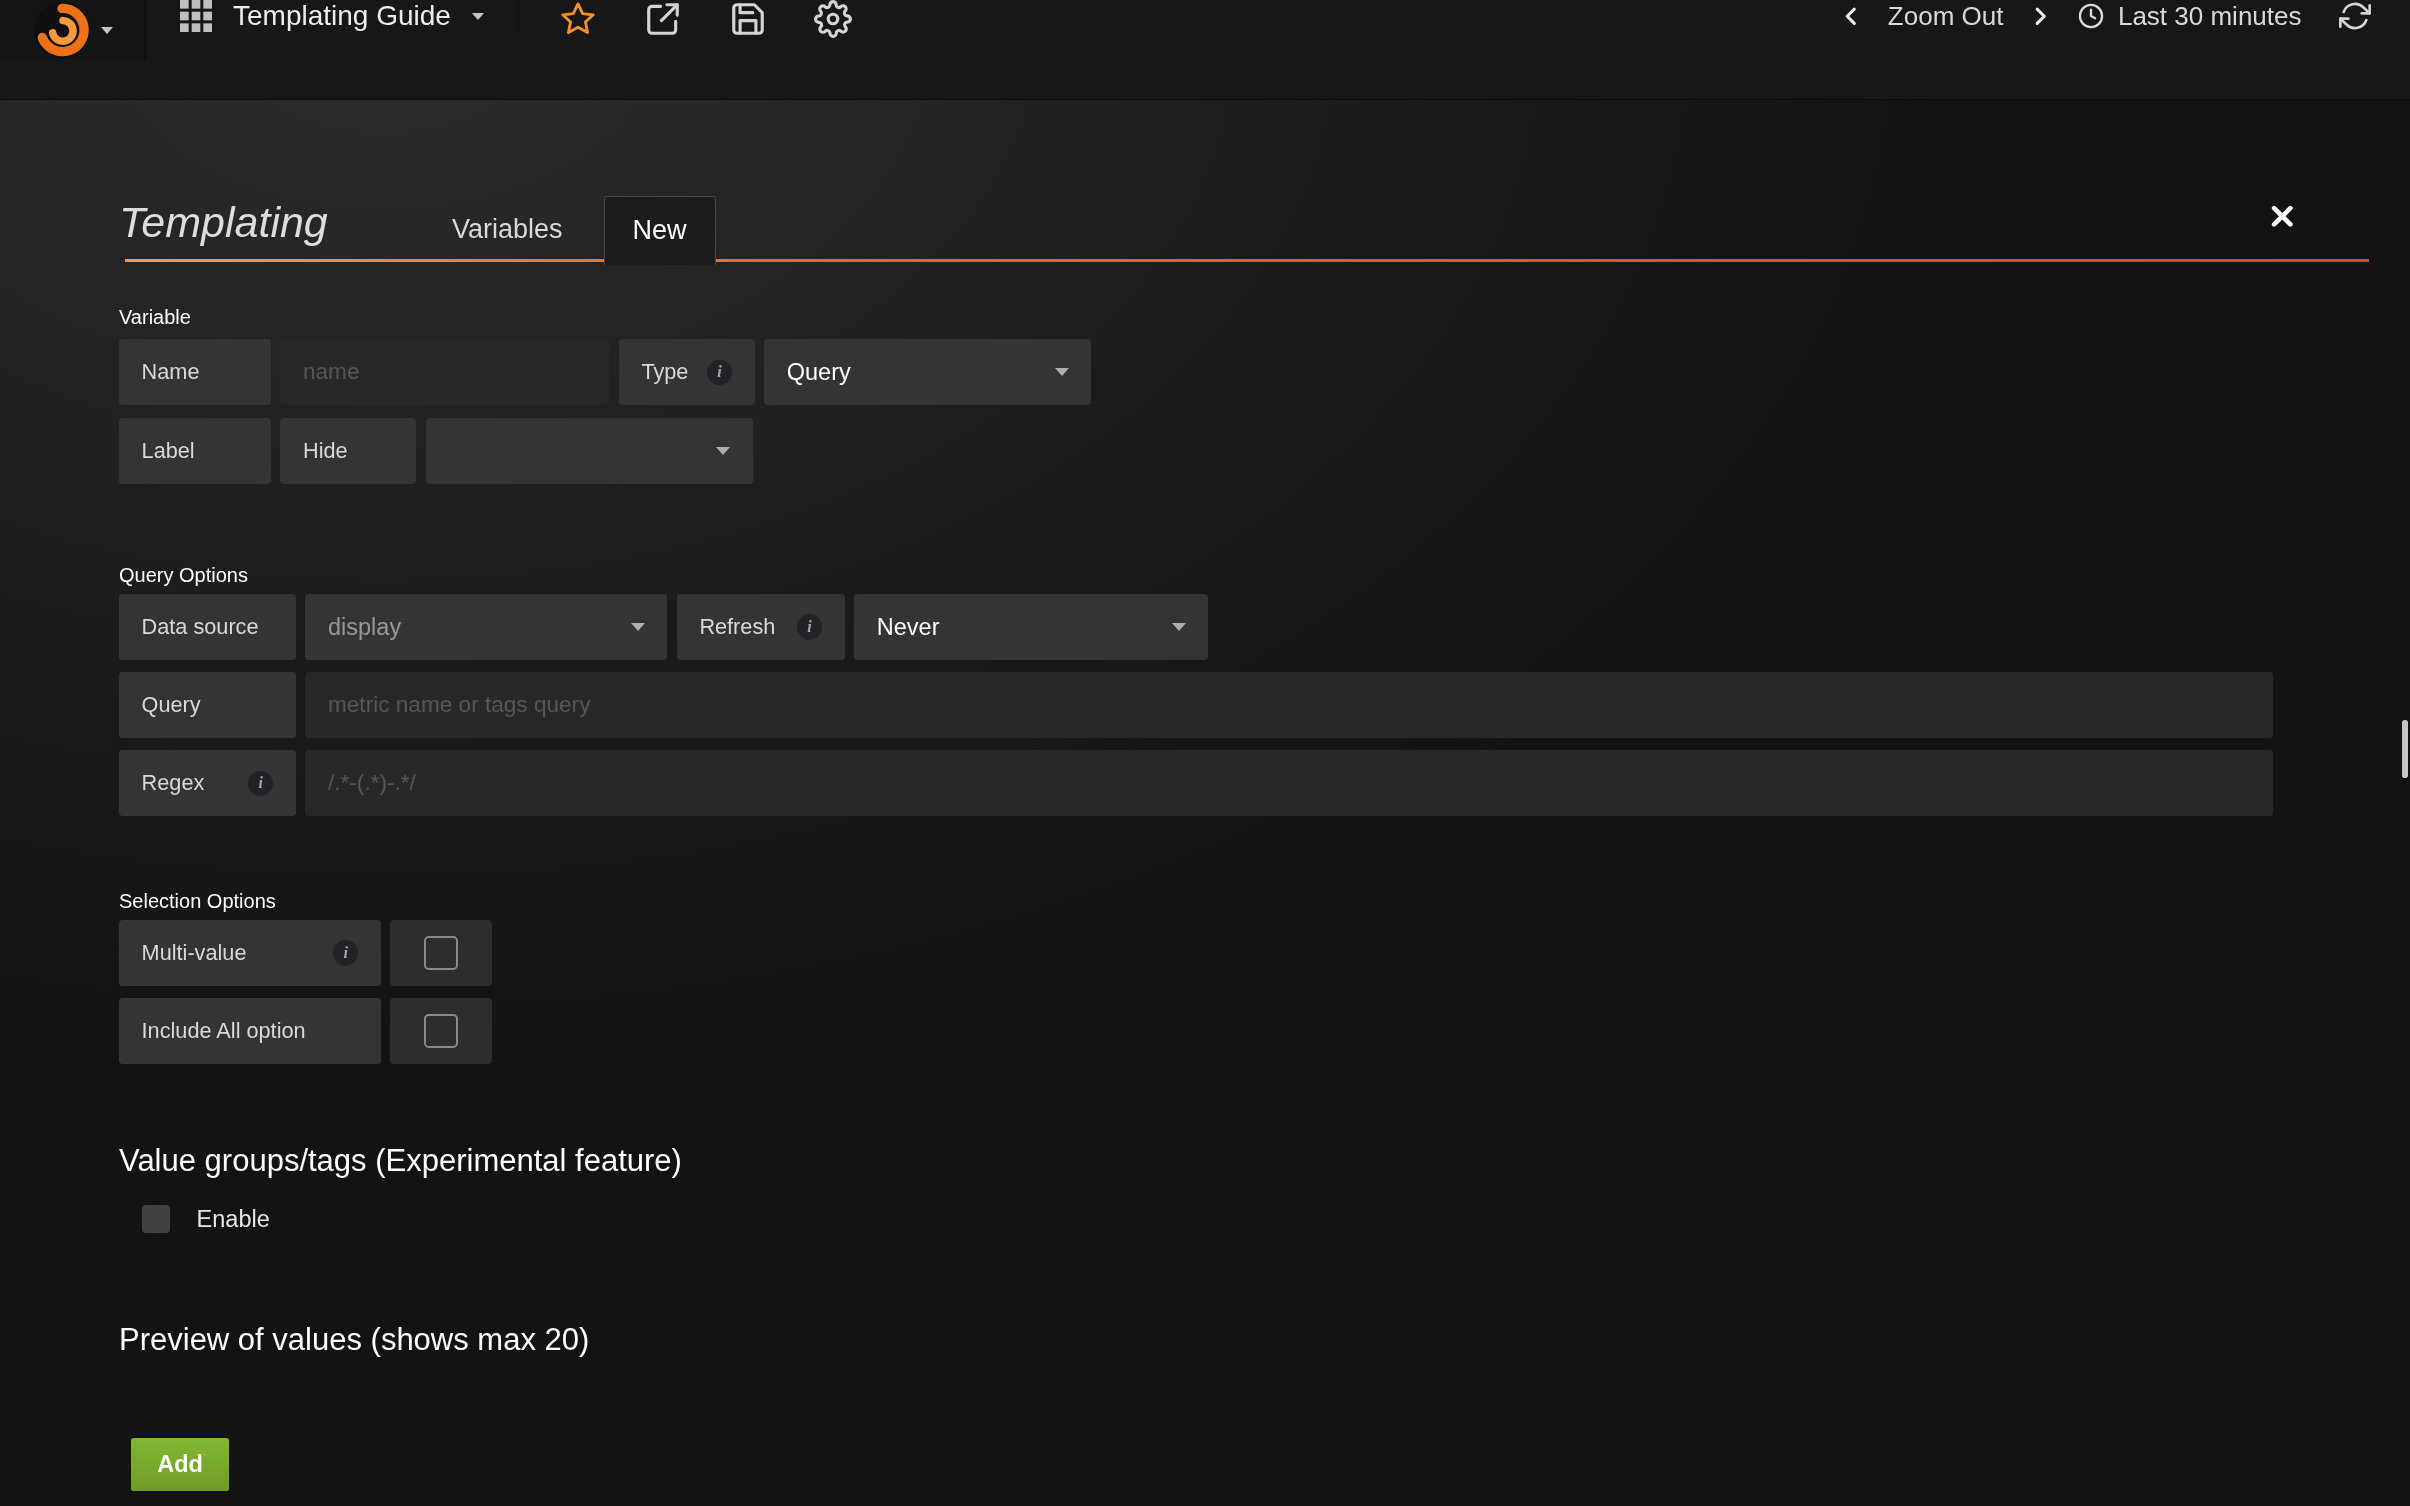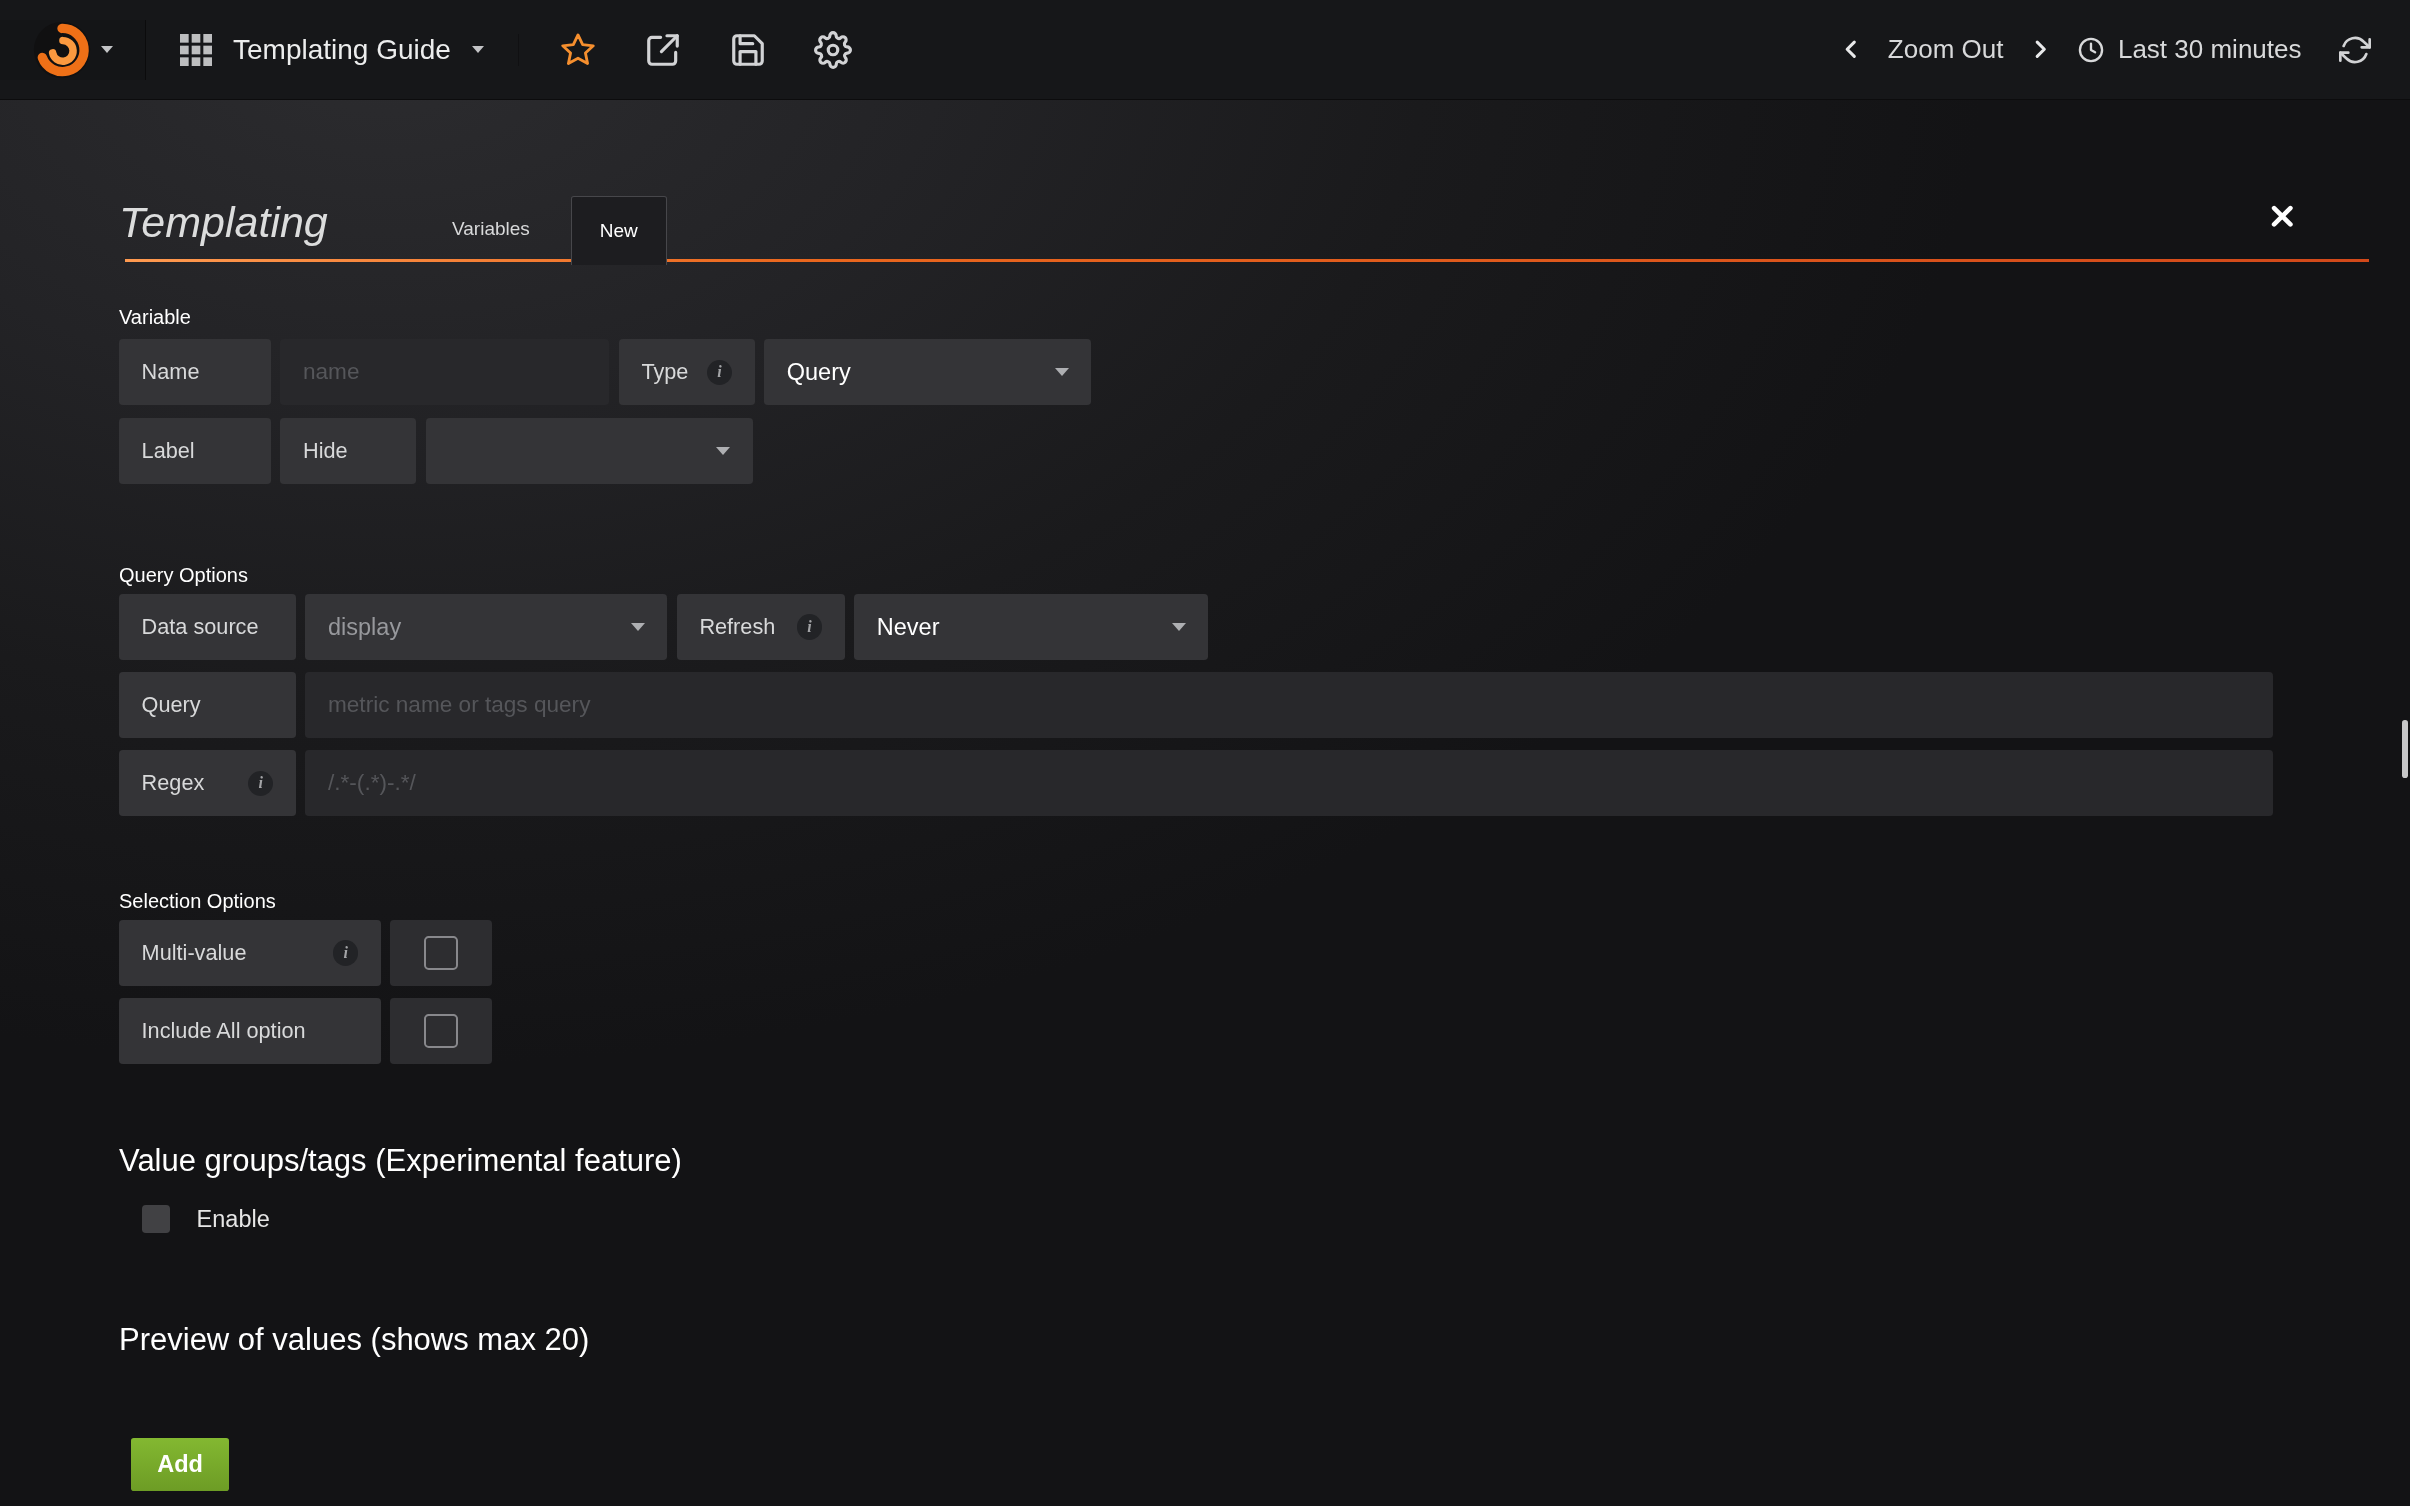--- a/index.html
+++ b/index.html
@@ -6,21 +6,21 @@
   html,body { width:2411px; height:1507px; overflow:hidden; }
   body {
     font-family:"Liberation Sans","DejaVu Sans",sans-serif;
     color:#d8d9da;
     background:#131315;
     background-image:radial-gradient(ellipse 1601px 1036px at 16% 2%, #2c2c2f 0%, #232326 35%, #1a1a1c 65%, #131315 100%);
   }
 
   
   .navbar {
-    height:100px; background:#161719; display:flex; align-items:center;
+    height:100px; background:#161719; display:flex; align-items:flex-start;
     border-bottom:0.9px solid #0c0c0d; position:relative; z-index:10;
   }
   .logo-block {
     width:146px; background:#141517; border-right:1.9px solid #0b0b0c;
     display:flex; align-items:center; justify-content:center; gap:9.4px; cursor:pointer;
   }
   .dash-nav {
     display:flex; align-items:center; gap:21px; padding:0 34px;
     border-right:1.9px solid #101012; cursor:pointer;
   }
@@ -38,21 +38,21 @@
   
   .content { margin-left:119px; width:2250px; position:relative; }
 
   .edit-header { position:relative; height:162px; }
   .edit-header::after {
     content:""; position:absolute; left:5.6px; right:0; bottom:0; height:2.8px;
     background:linear-gradient(90deg,#ff9a50 0%, #ea671e 30%, #d2491a 100%); z-index:1;
   }
   .page-title { position:absolute; left:0; bottom:15px; font-size:43px; font-style:italic; font-weight:400; color:#dcdddd; }
   .tabs { position:absolute; left:305px; bottom:0; display:flex; align-items:flex-end; z-index:2; }
-  .tab { padding:0 28px; height:66px; display:flex; align-items:center; font-size:19px; color:#d8d9da; cursor:pointer; margin-right:13px; }
+  .tab { padding:0 28px; height:66px; display:flex; align-items:center; font-size:27px; color:#d8d9da; cursor:pointer; margin-right:13px; }
   .tab.active {
     height:69px; margin-bottom:-2.8px; background:#1d1d20; color:#ffffff;
     border:0.9px solid #47474b; border-bottom:none; border-radius:2.8px 2.8px 0 0; position:relative; z-index:3;
   }
   .close-btn { position:absolute; right:75px; bottom:34px; background:none; border:none; cursor:pointer; display:flex; }
 
   h2.section-heading { font-size:20px; font-weight:400; color:#ffffff; }
   h2.big-heading { font-size:31px; font-weight:400; color:#ffffff; }
 
   .form-row { display:flex; gap:9.4px; margin-bottom:12.2px; }

